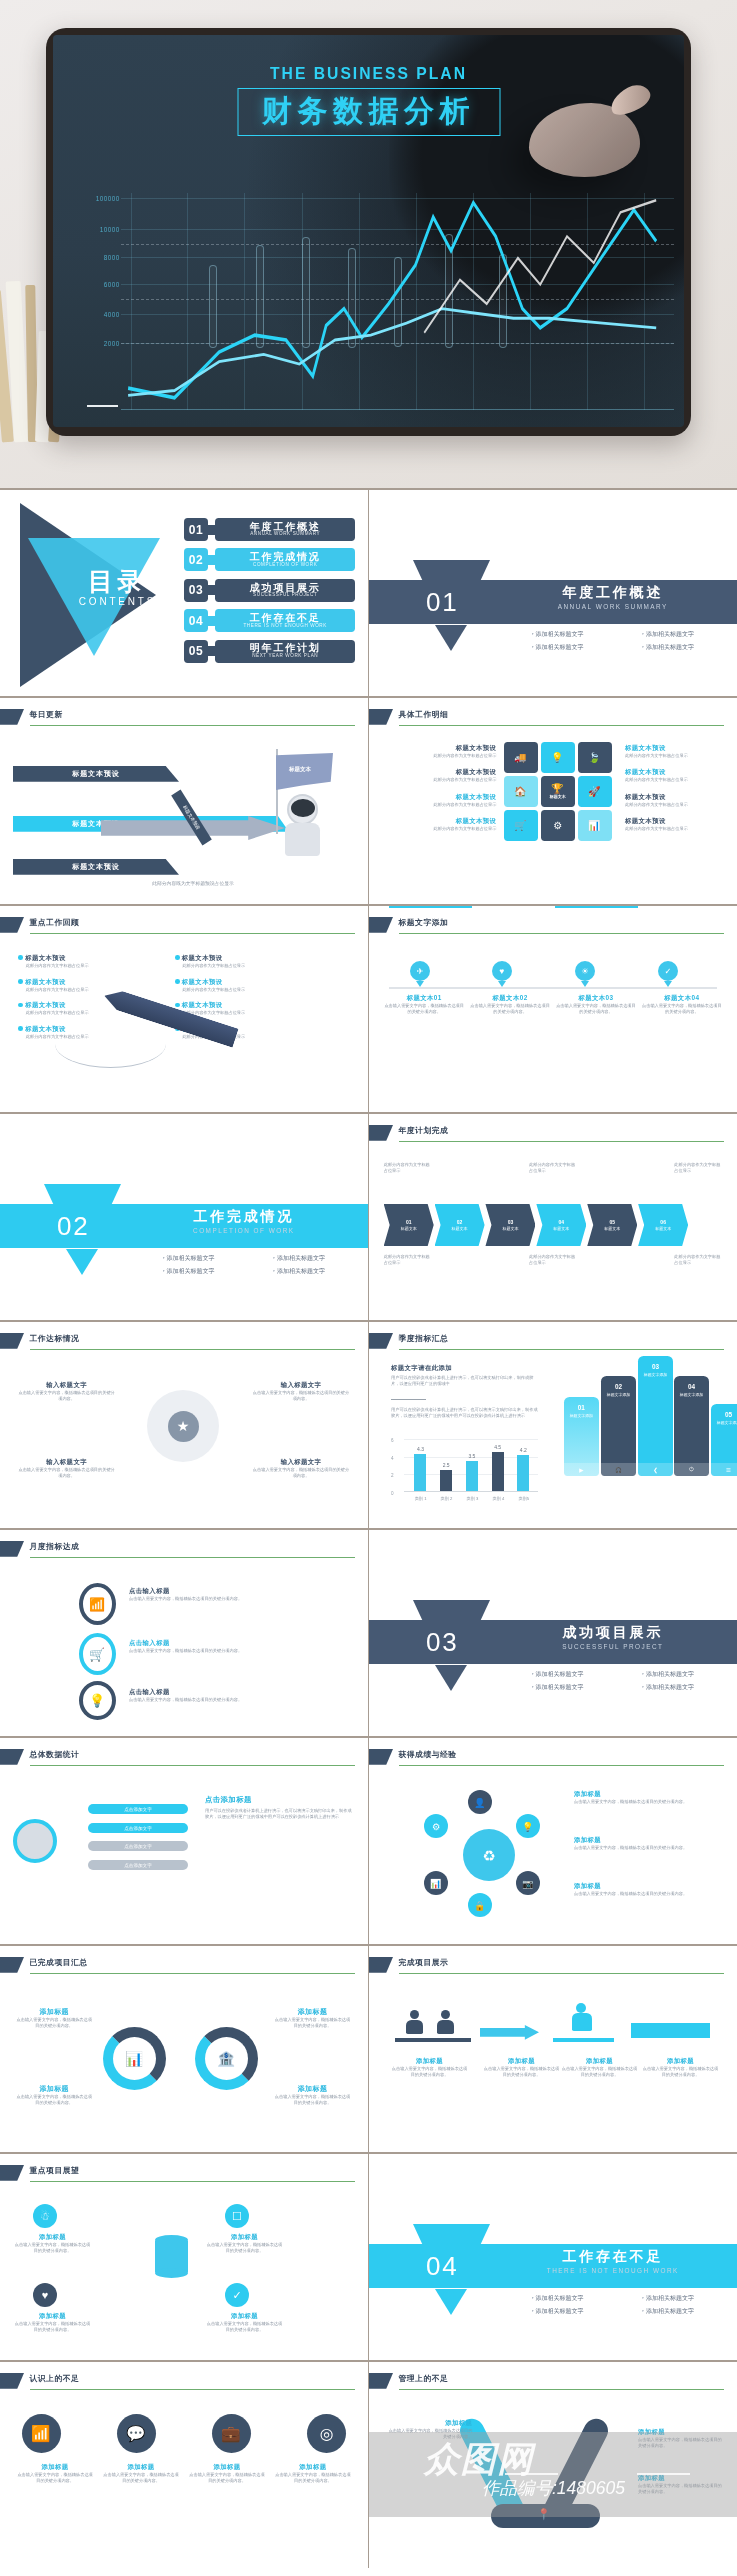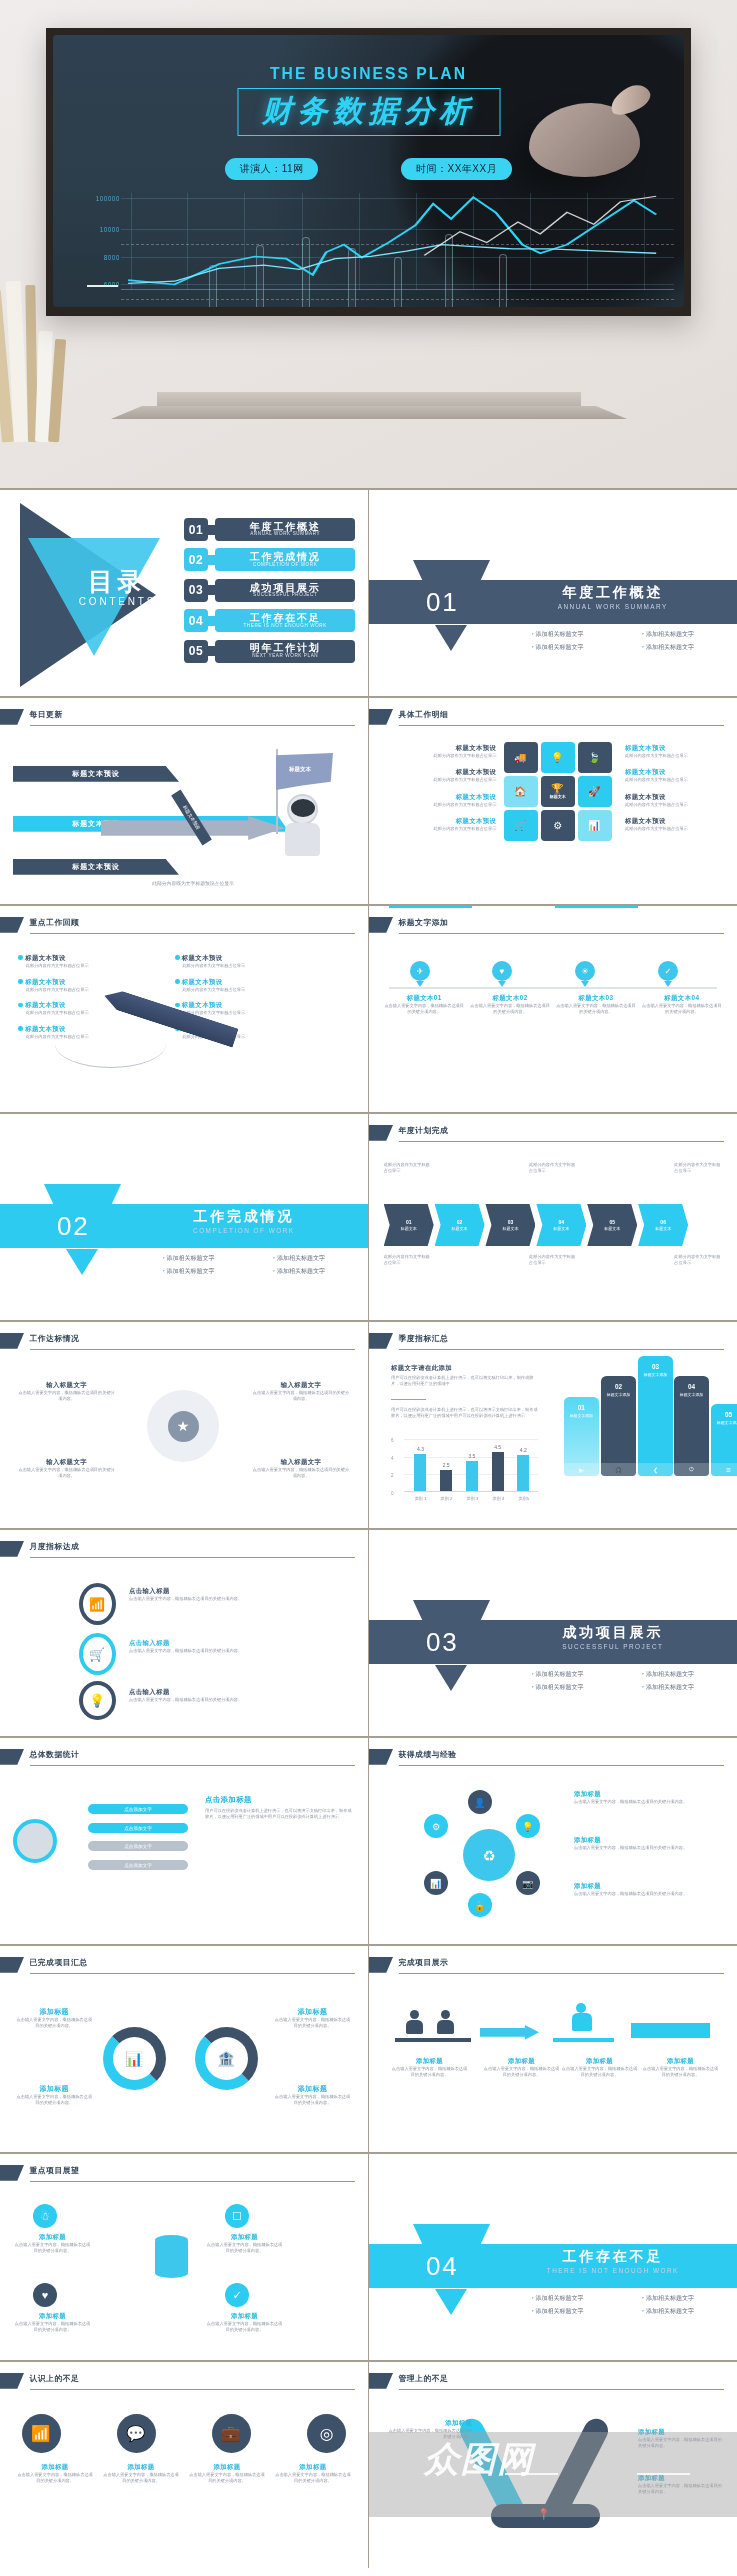--- a/index.html
+++ b/index.html
@@ -20,22 +20,22 @@
     position:absolute; bottom:0; display:block; border-radius:1.8px;
     transform-origin: bottom center;
   }
   .bk1 { left:1.8px;  width:12px; height:152px; background:#d9c7a3; transform:rotate(-5deg);}
   .bk2 { left:14px; width:14.7px; height:161px; background:#f3f1ea; transform:rotate(-3deg);}
   .bk3 { left:28px; width:10px; height:157px; background:#cdb994; transform:rotate(-1deg);}
   .bk4 { left:35px; width:14px; height:111px; background:#f5f3ee; transform:rotate(2deg);}
   .bk5 { left:48px; width:11px; height:103px; background:#c8b28c; transform:rotate(4deg);}
 
   .monitor {
-    position:absolute; left:46px; top:28px; width:645px; height:288px;
-    background:#2b2522; border-radius:0; padding:7.4px 7.4px 9.2px 7.4px;
+    position:absolute; left:46px; top:28px; width:645px; height:408px;
+    background:#2b2522; border-radius:20px; padding:7.4px 7.4px 9.2px 7.4px;
     box-shadow: 0 9.2px 26px rgba(60,50,45,.30);
   }
   .screen {
     width:100%; height:100%; border-radius:3.7px; overflow:hidden; position:relative;
     background:
       radial-gradient(circle at 78% 40%, rgba(18,22,26,.95) 0%, rgba(18,22,26,0) 55%),
       linear-gradient(180deg,#2f4150 0%,#2c3d4b 55%,#26353f 100%);
   }
   .stand {
     position:absolute; left:157px; top:392px; width:424px; height:14.7px;
@@ -69,21 +69,21 @@
   .cv-en {
     position:absolute; top:29.5px; left:0; right:0; text-align:center;
     color:#2fd1f5; font-size:15.7px; font-weight:bold; letter-spacing:2px;
   }
   .cv-title-box {
     position:absolute; top:53px; left:50%; transform:translateX(-50%);
     border:1.8px solid #2fd1f5; padding:5.5px 24px 8.3px;
   }
   .cv-title {
     color:#2fd1f5; font-size:30px; font-weight:bold; letter-spacing:5.5px;
-    line-height:1.05; text-shadow:0 0 11px rgba(47,209,245,.55);font-style:italic;
+    line-height:1.05; text-shadow:0 0 11px rgba(47,209,245,.55);
   }
   .cv-pills { position:absolute; top:123px; left:0; right:0; display:flex; justify-content:center; gap:83px;}
   .cv-pill {
     background:#3ad3f2; color:#123; font-size:10px; padding:3.7px 14.7px; border-radius:13px;
     letter-spacing:0.5px;
   }
   
   .cv-chart { position:absolute; left:26px; right:9.2px; top:158px; bottom:16.6px; }
   .cv-yax { position:absolute; left:0; top:0; bottom:0; width:42px; }
   .cv-yax span {
@@ -321,24 +321,20 @@
 
     <div class="monitor">
       <div class="screen">
         <div class="sleeve"></div>
         <div class="hand"></div>
         <div class="finger"></div>
 
         <div class="cv-en">THE BUSINESS PLAN</div>
         <div class="cv-title-box">
           <div class="cv-title">财务数据分析</div>
-        </div>
-        <div class="cv-pills">
-          <div class="cv-pill">讲演人：11网</div>
-          <div class="cv-pill">时间：XX年XX月</div>
         </div>
 
         <div class="cv-chart">
           <div class="cv-yax">
             <span style="top:1.8px">100000</span>
             <span style="top:33px">10000</span>
             <span style="top:61px">8000</span>
             <span style="top:88px">6000</span>
             <span style="top:118px">4000</span>
             <span style="top:147px">2000</span>
@@ -1097,16 +1093,17 @@
       </div>
     </div>
 
   </div>
 
   <div class="wm" style="position:absolute;left:369px;top:2432px;width:369px;">
     <div class="wm-bg"></div>
     <div class="wm-logo">众图网</div>
     <div class="wm-dash"></div>
     <div class="wm-dash2"></div>
+    <div class="wm-t2">作品编号:1480605</div>
   </div>
 
 </div>
 
 
 </body></html>

